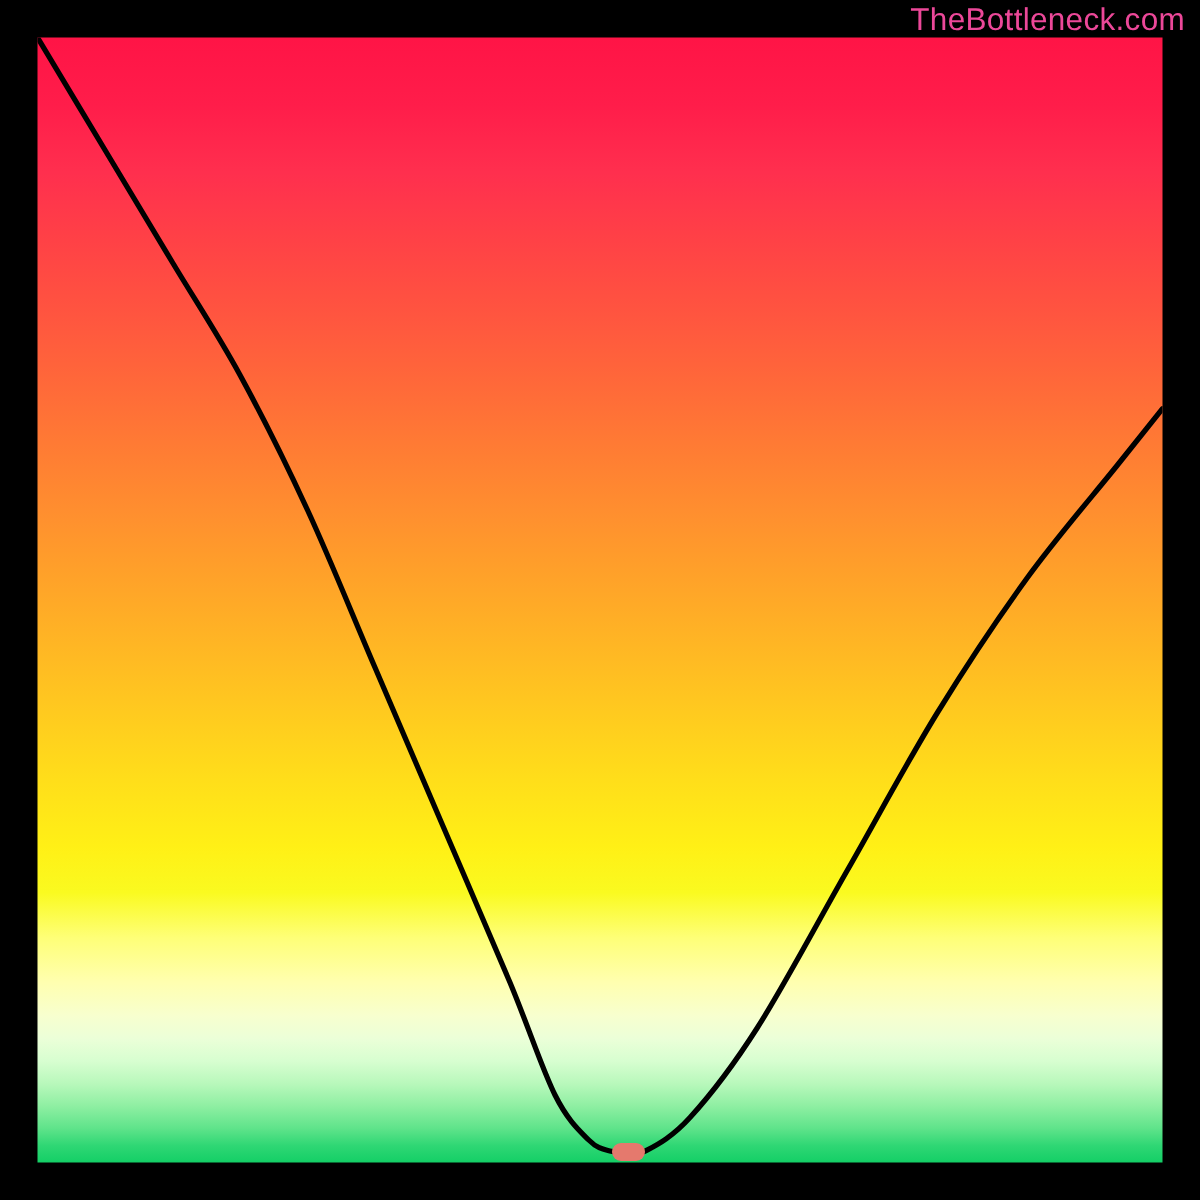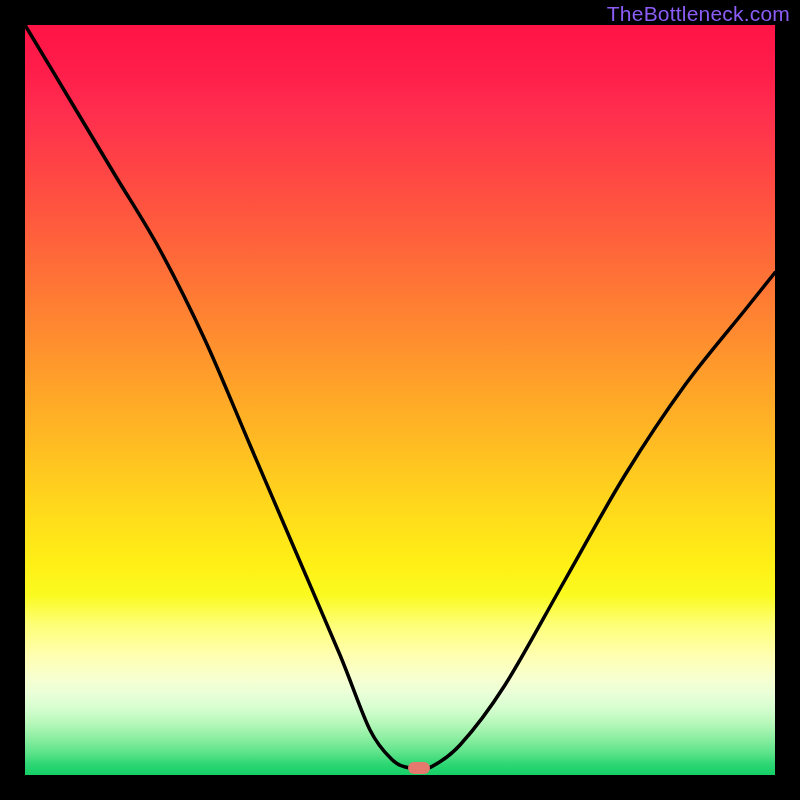--- a/index.html
+++ b/index.html
@@ -57,21 +57,21 @@
     width: 22px;
     height: 12px;
     border-radius: 6px;
     background: #e5796d;
     transform: translate(-50%, -50%);
   }
   .watermark {
     position: absolute;
     top: 2px;
     right: 10px;
-    color: #8b5cf6;
+    color: #ec4899;
     font-size: 21px;
     letter-spacing: 0.2px;
     white-space: nowrap;
   }
   svg.curve {
     position: absolute;
     inset: 0;
     width: 100%;
     height: 100%;
   }

